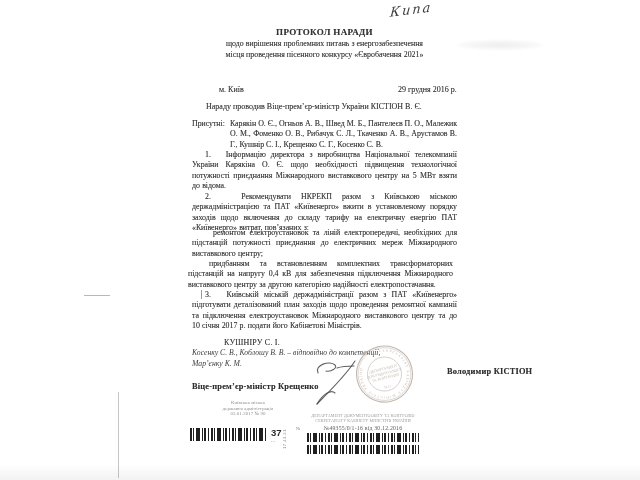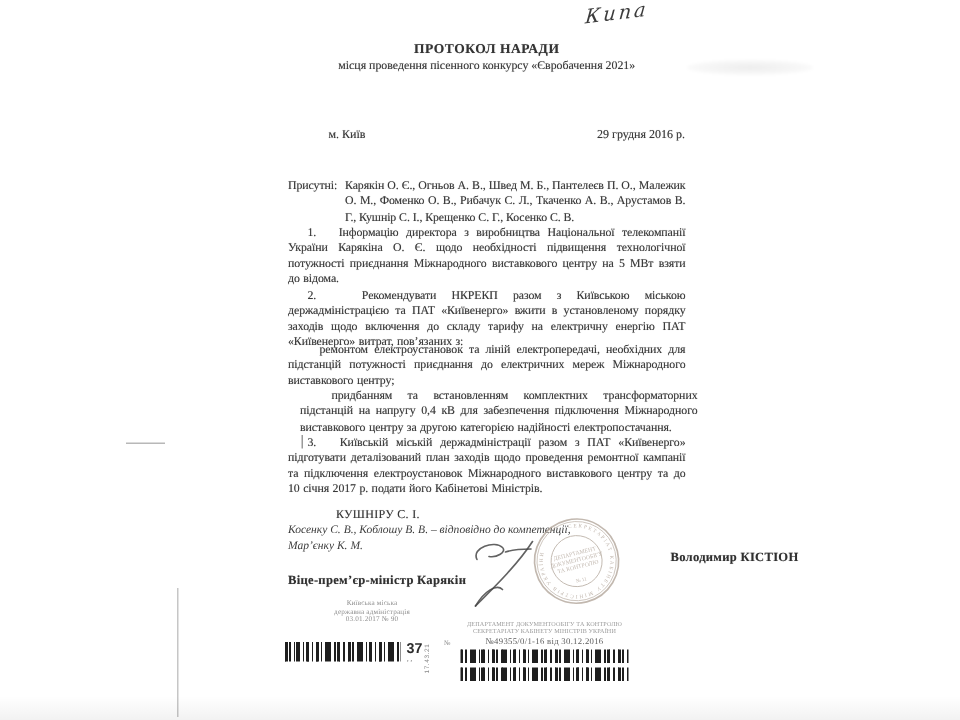--- a/index.html
+++ b/index.html
@@ -68,49 +68,51 @@
 </style>
 </head>
 <body>
 
 <div class="page">
 
   <div class="abs handwriting" style="left:390px;top:2px;">Кипа</div>
 
   <div class="abs doc-title scan" style="left:192px;top:27px;">ПРОТОКОЛ НАРАДИ</div>
   <div class="abs subtitle scan" style="left:192px;top:39px;">
+      <div class="line">щодо вирішення проблемних питань з енергозабезпечення</div>
       <div class="line">місця проведення пісенного конкурсу «Євробачення 2021»</div>
     </div>
   <div class="abs smudge" style="left:458px;top:40px;"></div>
 
   <div class="abs meta-text scan" style="left:205px;top:85px;">м. Київ</div>
   <div class="abs meta-text scan" style="left:384px;top:85px;">29 грудня 2016 р.</div>
 
+  <div class="abs meta-text scan" style="left:192px;top:102px;">Нараду проводив Віце-прем’єр-міністр України КІСТІОН В. Є.</div>
 
   <div class="abs attendees scan" style="left:192px;top:119px;">
     <span class="attendees-label">Присутні:</span>
     <span>Карякін О. Є., Огньов А. В., Швед М. Б., Пантелеєв П. О., Малежик О. М., Фоменко О. В., Рибачук С. Л., Ткаченко А. В., Арустамов В. Г., Кушнір С. І., Крещенко С. Г., Косенко С. В.</span>
   </div>
 
   <div class="abs para indent1 scan" style="left:192px;top:150px;">1.&nbsp;&nbsp; Інформацію директора з виробництва Національної телекомпанії України Карякіна О. Є. щодо необхідності підвищення технологічної потужності приєднання Міжнародного виставкового центру на 5 МВт взяти до відома.</div>
   <div class="abs para indent1 scan" style="left:192px;top:192px;">2.&nbsp;&nbsp; Рекомендувати НКРЕКП разом з Київською міською держадміністрацією та ПАТ «Київенерго» вжити в установленому порядку заходів щодо включення до складу тарифу на електричну енергію ПАТ «Київенерго» витрат, пов’язаних з:</div>
   <div class="abs para indent2 scan" style="left:192px;top:228px;">ремонтом електроустановок та ліній електропередачі, необхідних для підстанцій потужності приєднання до електричних мереж Міжнародного виставкового центру;</div>
-  <div class="abs para indent2 scan" style="left:200px;top:259px;">придбанням та встановленням комплектних трансформаторних підстанцій на напругу 0,4 кВ для забезпечення підключення Міжнародного виставкового центру за другою категорією надійності електропостачання.</div>
+  <div class="abs para indent2 scan" style="left:188px;top:259px;">придбанням та встановленням комплектних трансформаторних підстанцій на напругу 0,4 кВ для забезпечення підключення Міжнародного виставкового центру за другою категорією надійності електропостачання.</div>
   <div class="abs para indent1 scan" style="left:192px;top:290px;">3.&nbsp;&nbsp; Київській міській держадміністрації разом з ПАТ «Київенерго» підготувати деталізований план заходів щодо проведення ремонтної кампанії та підключення електроустановок Міжнародного виставкового центру та до 10 січня 2017 р. подати його Кабінетові Міністрів.</div>
 
   <div class="abs margin-dash" style="left:84px;top:295px;width:26px;"></div>
   <div class="abs item-tick" style="left:201px;top:290px;"></div>
 
   <div class="abs caps-line scan" style="left:192px;top:338px;">КУШНІРУ С. І.</div>
   <div class="abs note-lines" style="left:192px;top:348px;">
       <div class="line">Косенку С. В., Коблошу В. В. – відповідно до компетенції,</div>
       <div class="line">Мар’єнку К. М.</div>
     </div>
 
-  <div class="abs bold-line scan" style="left:192px;top:382px;">Віце-прем’єр-міністр Карякін</div>
+  <div class="abs bold-line scan" style="left:192px;top:382px;">Віце-прем’єр-міністр Крещенко</div>
   <div class="abs bold-line scan" style="left:447px;top:367px;">Володимир КІСТІОН</div>
 
   <svg class="abs" style="left:310px;top:357px;" width="58" height="52" viewBox="0 0 58 52">
     <path class="signature-svg" d="M8,16 C4,8 20,3 25,8 C28,11 21,15 16,14 M27,11 C33,9 39,9 44,9"></path>
     <path class="signature-svg" d="M45,4 C36,18 22,32 7,47"></path>
     <path class="signature-svg" d="M7,47 C13,37 21,32 25,36"></path>
   </svg>
 
   <div class="abs stamp-wrap" style="left:355px;top:344px;">
     <svg width="60" height="60" viewBox="0 0 60 60">

